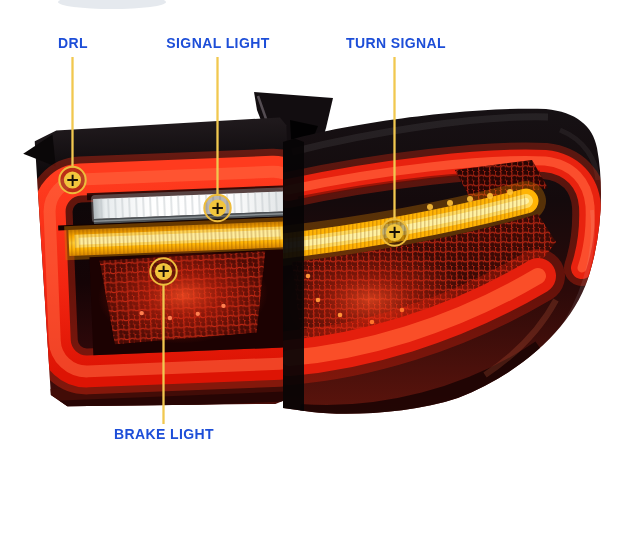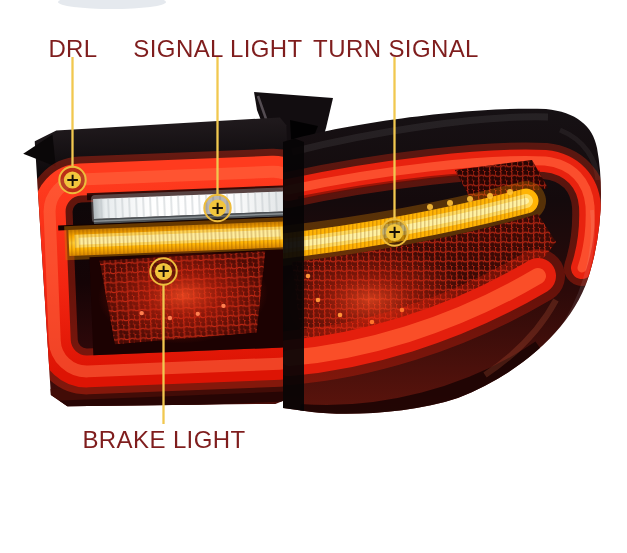--- a/index.html
+++ b/index.html
@@ -7,25 +7,25 @@
     position:relative;
     width:627px;height:553px;
     background:#ffffff;
     overflow:hidden;
     font-family:"Liberation Sans", sans-serif;
   }
   .stage svg{position:absolute;left:0;top:0;}
   .callout-label{
     position:absolute;
     transform:translateX(-50%);
-    font-size:24px;
+    font-size:14px;
     letter-spacing:0.4px;
-    color:#7f1d1d;
+    color:#1d4ed8;
     white-space:nowrap;
-    font-weight:400;
+    font-weight:700;
   }
   .lbl-drl{left:73px;top:35px;}
   .lbl-reverse{left:218px;top:35px;}
   .lbl-turn{left:396px;top:35px;}
   .lbl-brake{left:164px;top:426px;}
 </style>
 </head>
 <body>
 
 <div class="stage">

